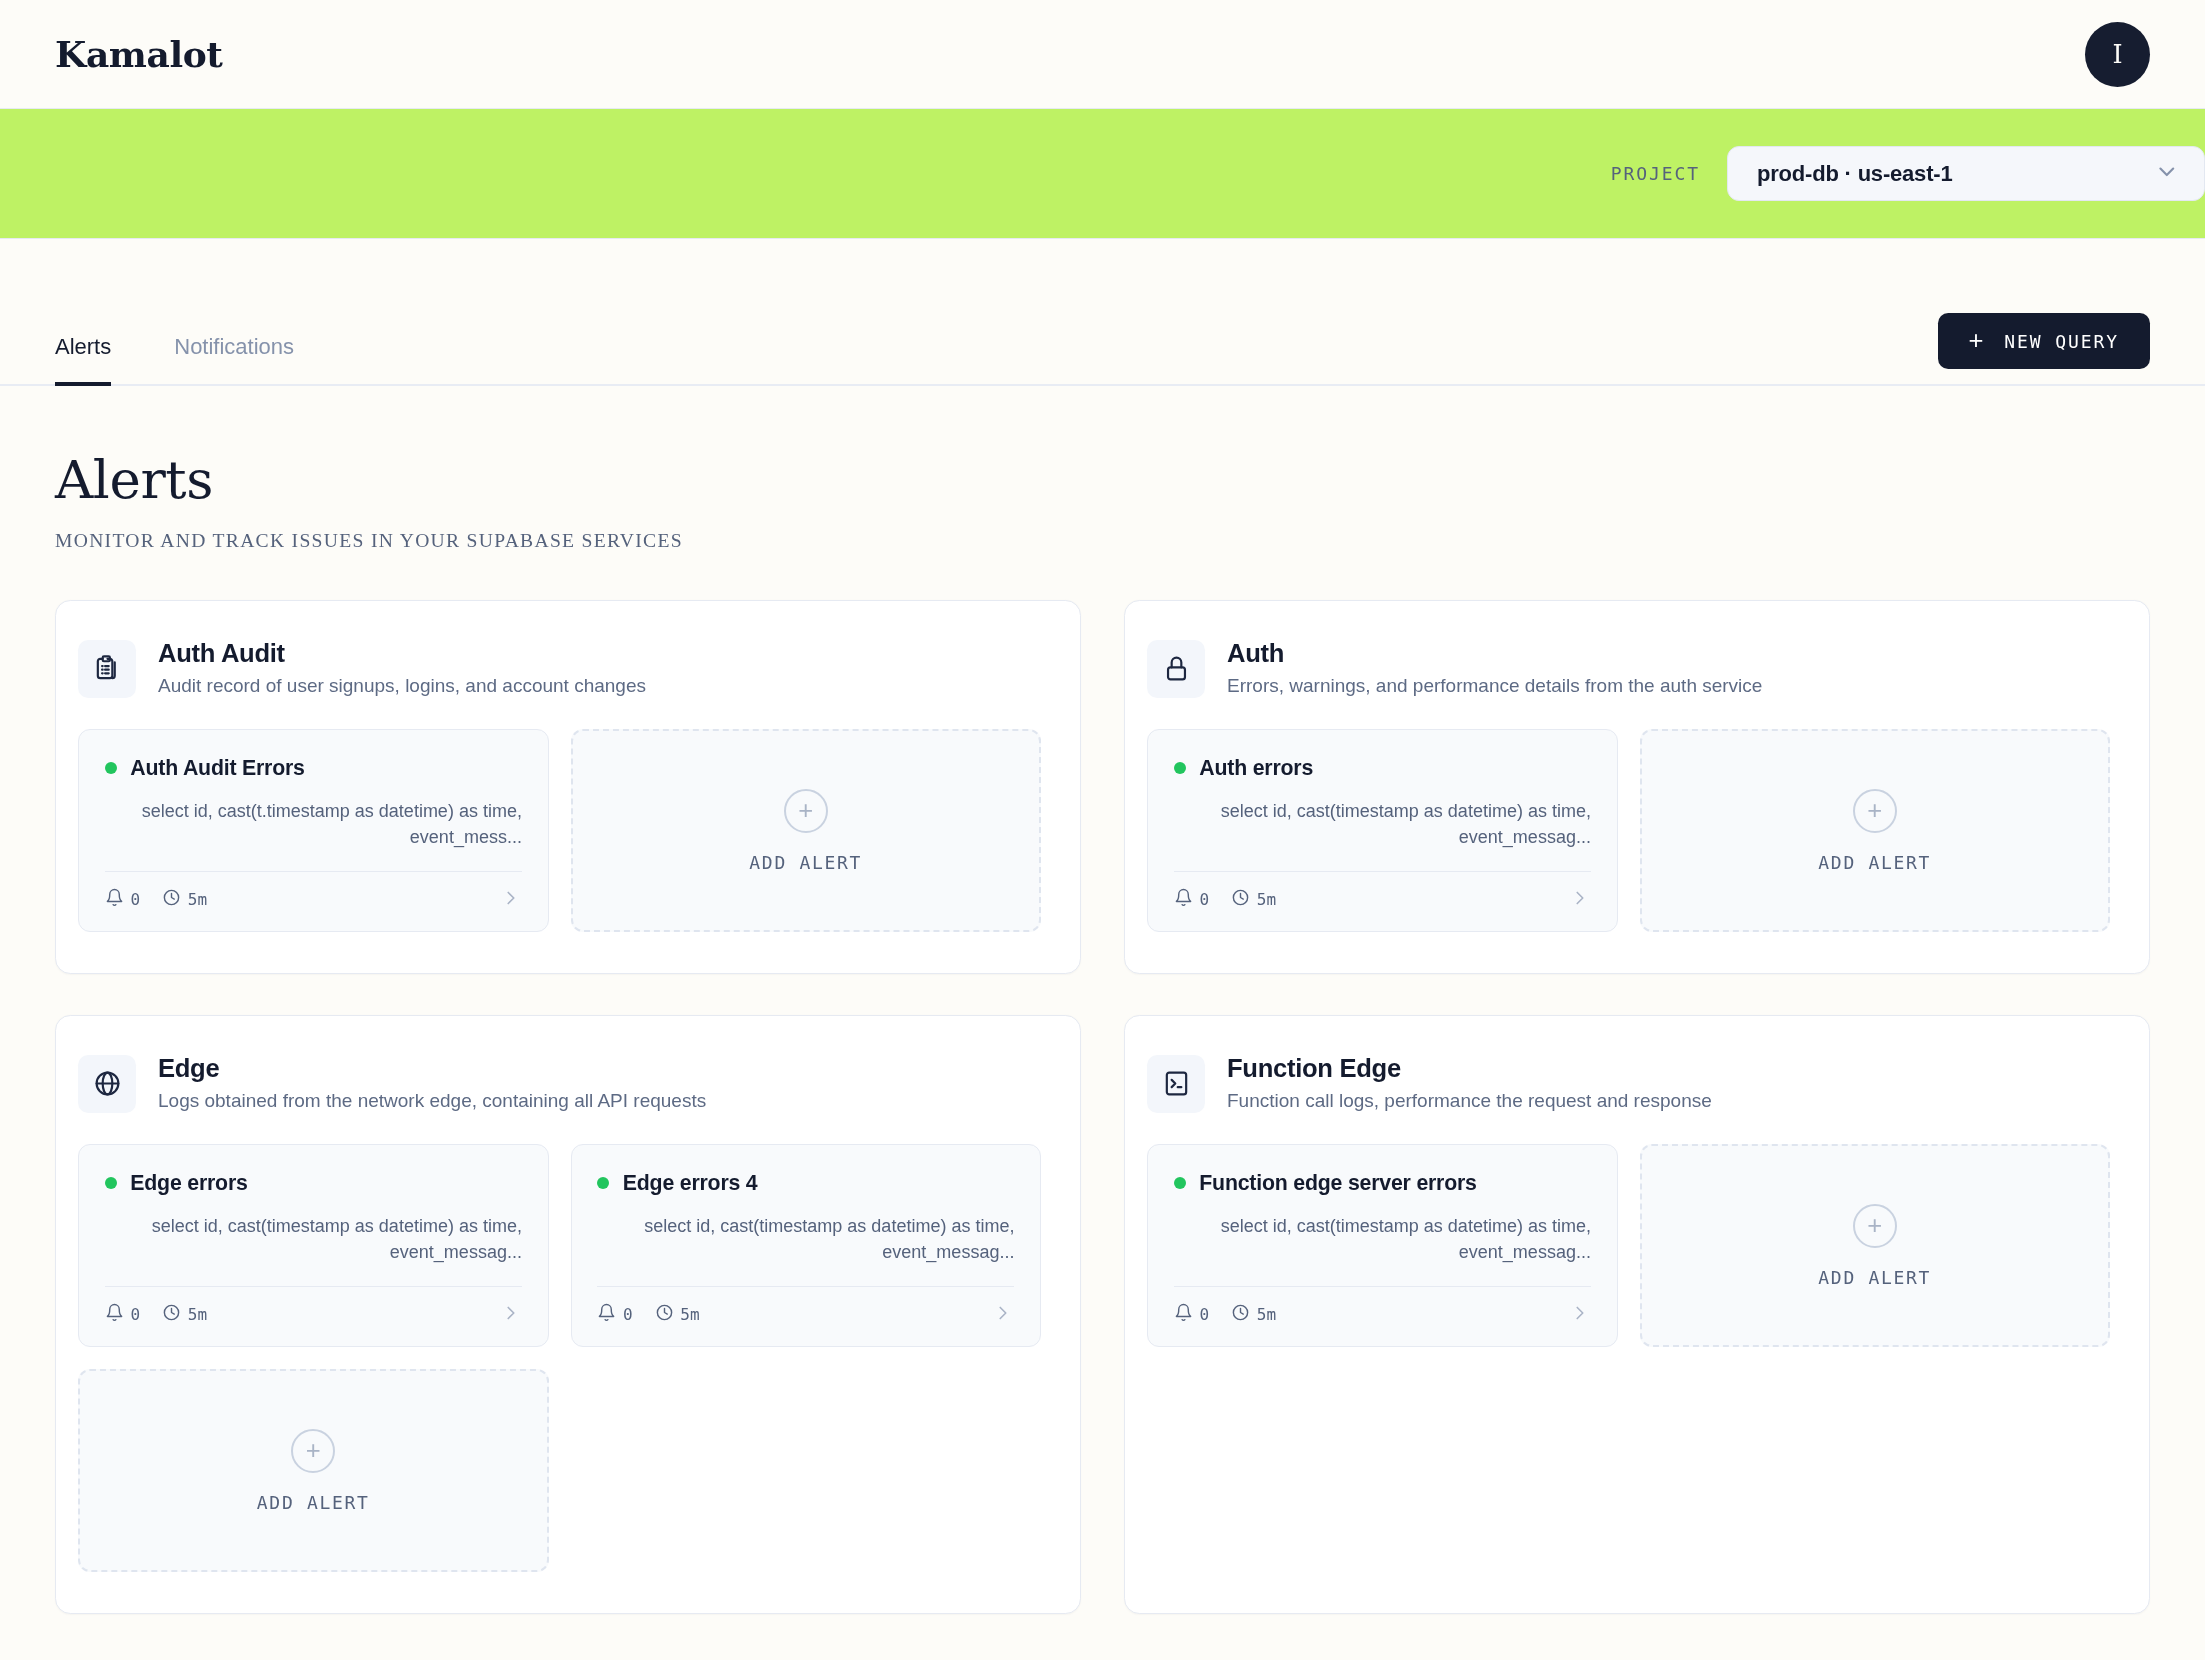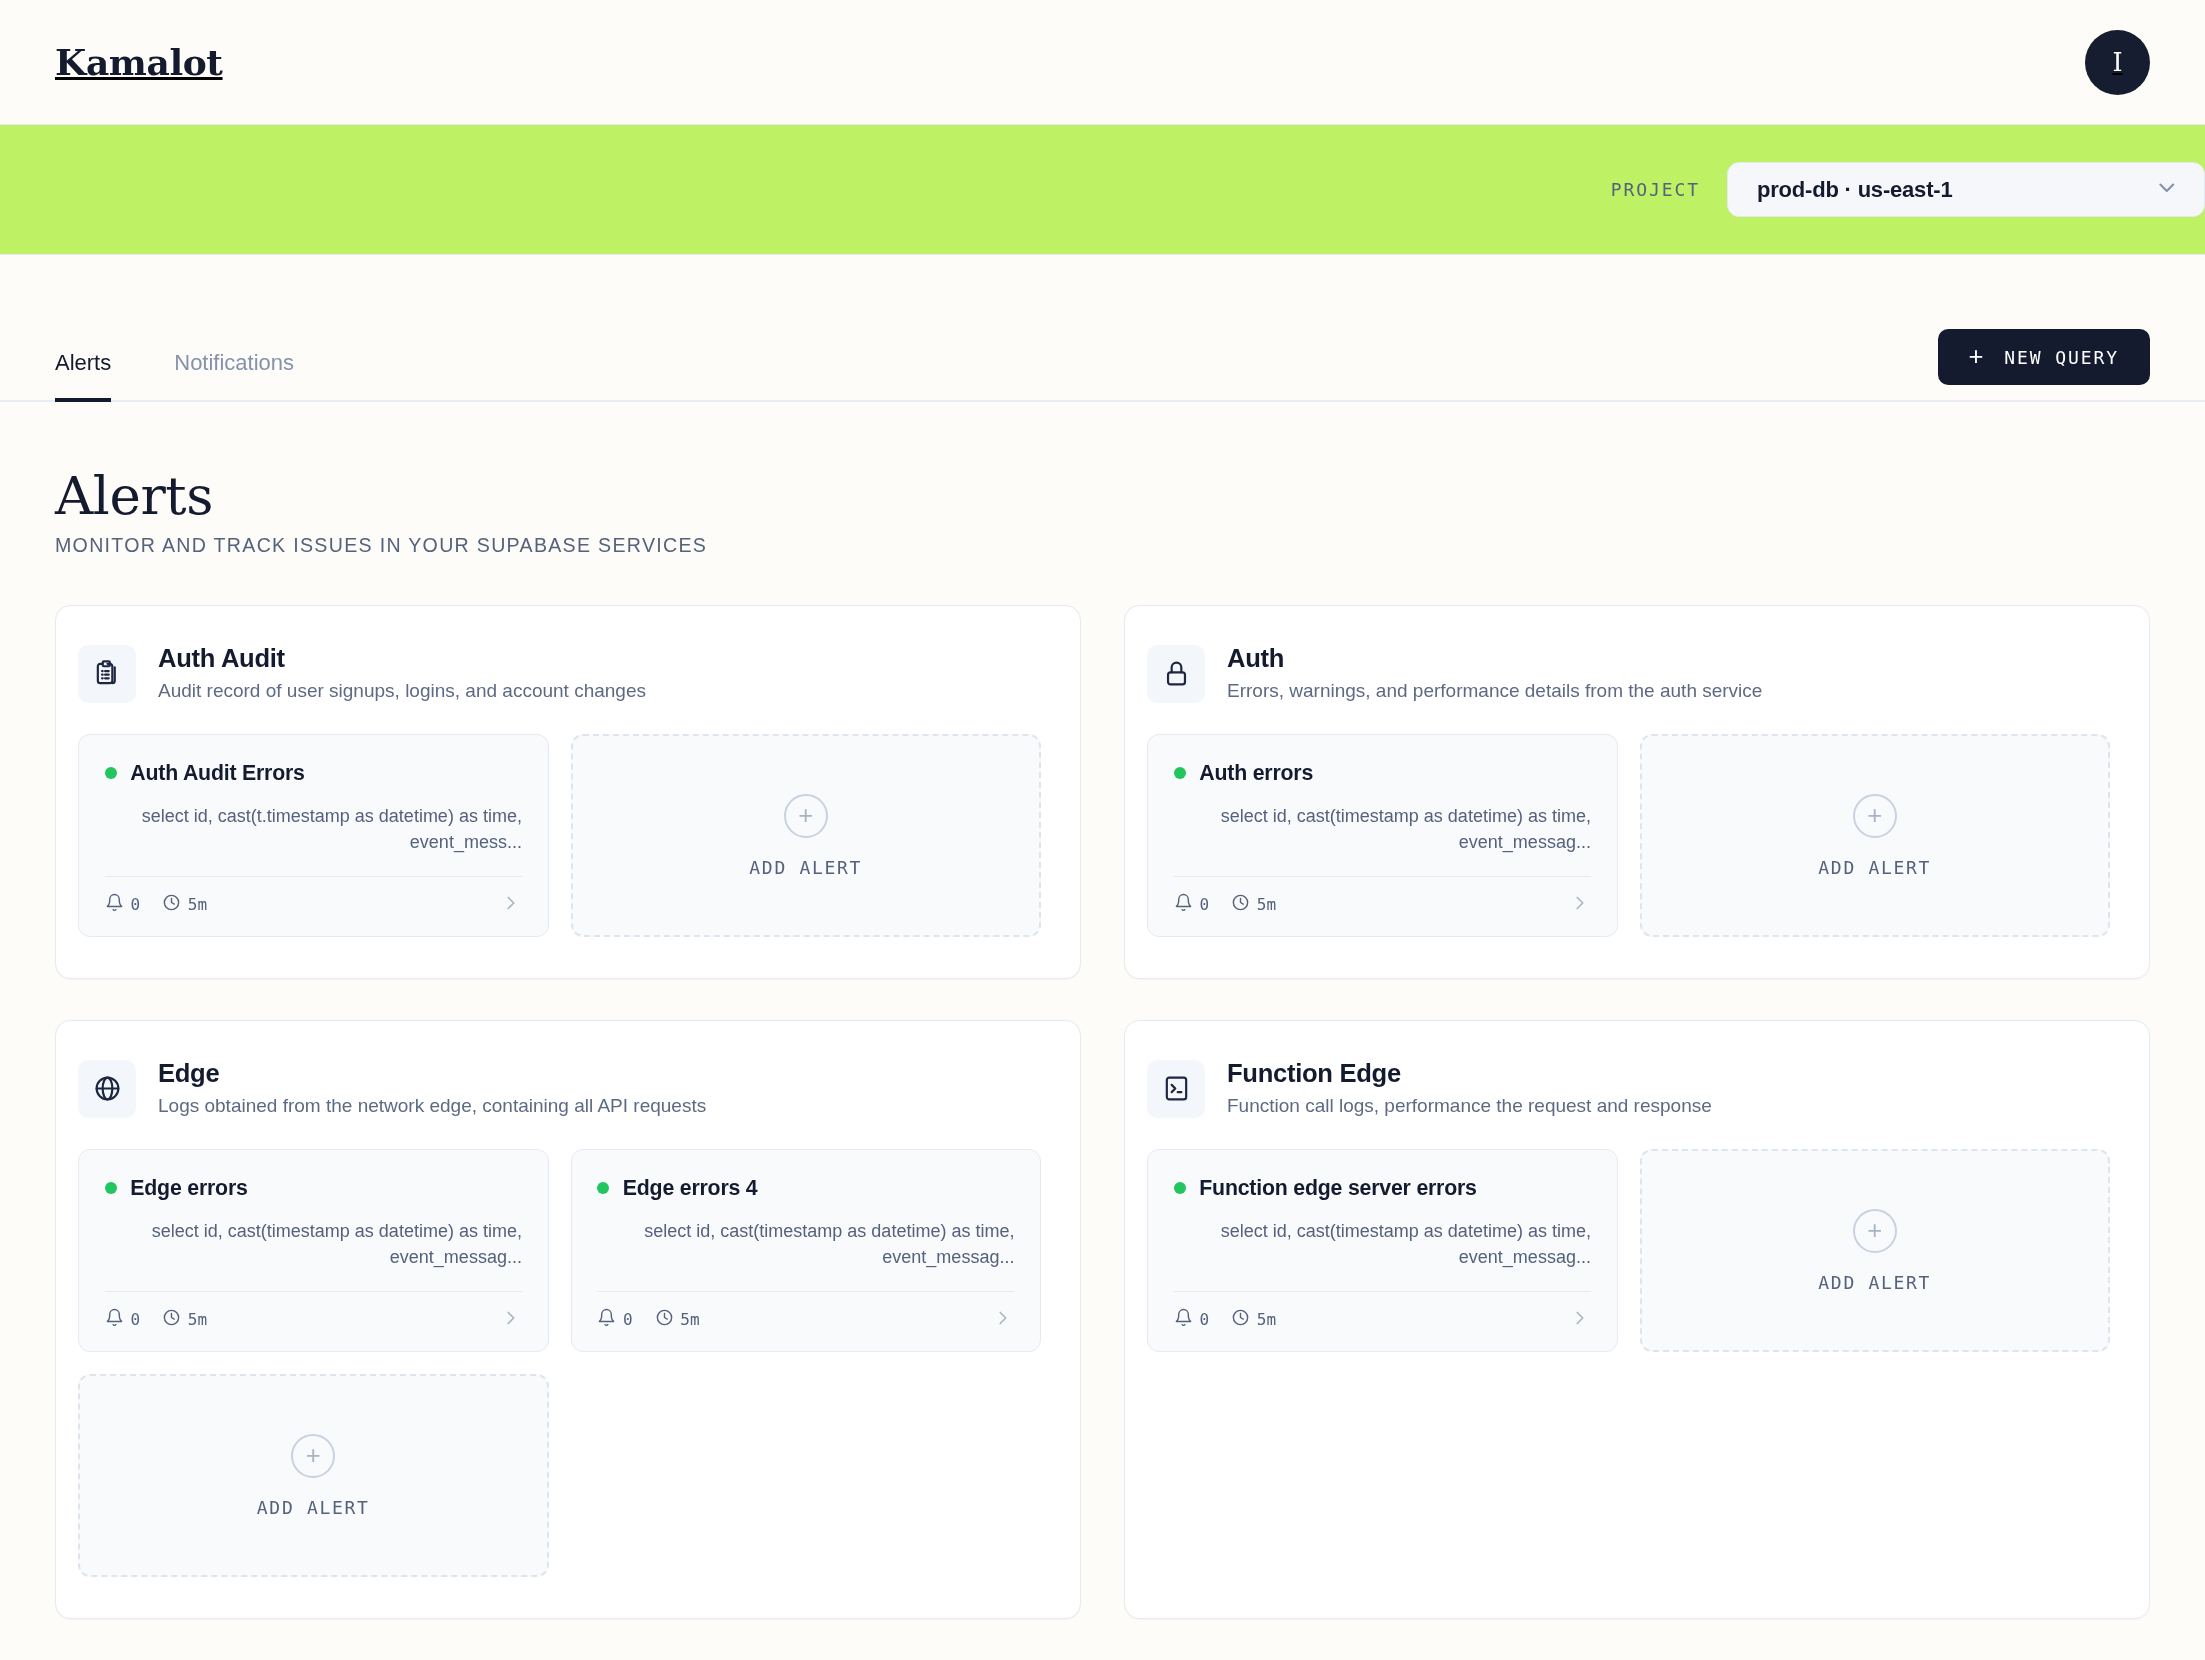--- a/index.html
+++ b/index.html
@@ -7,28 +7,27 @@
   html, body {
     width: 2205px;
     height: 1661px;
     background: #fdfcf8;
     font-family: "Liberation Sans", sans-serif;
     -webkit-font-smoothing: antialiased;
   }
 
   
   .topbar {
-    height: 125px;
+    height: 109px;
     background: #fdfcf8;
     border-bottom: 1.7px solid #e6eaf2;
     display: flex;
     align-items: center;
     padding: 0 55px;
     justify-content: space-between;
-    text-decoration: underline;
   }
   .brand {
     font-family: "DejaVu Serif", "Liberation Serif", serif;
     font-size: 36px;
     font-weight: 700;
     color: #141b2e;
     letter-spacing: -0.4px;
   }
   .avatar {
     width: 65px; height: 65px;
@@ -138,22 +137,22 @@
   .main { padding: 67px 55px 0 55px; }
   .page-title {
     font-family: "DejaVu Serif", "Liberation Serif", serif;
     font-size: 53px;
     font-weight: 400;
     color: #141b2e;
     letter-spacing: -0.4px;
     line-height: 1;
   }
   .page-sub {
-    margin-top: 12px;
-    font-family: Liberation Sans, sans-serif;
+    margin-top: 24px;
+    font-family: Liberation Serif, serif;
     font-size: 19.6px;
     letter-spacing: 1.3px;
     color: #55627c;
   }
 
   
   .grid {
     margin-top: 48px;
     display: grid;
     grid-template-columns: 1fr 1fr;

